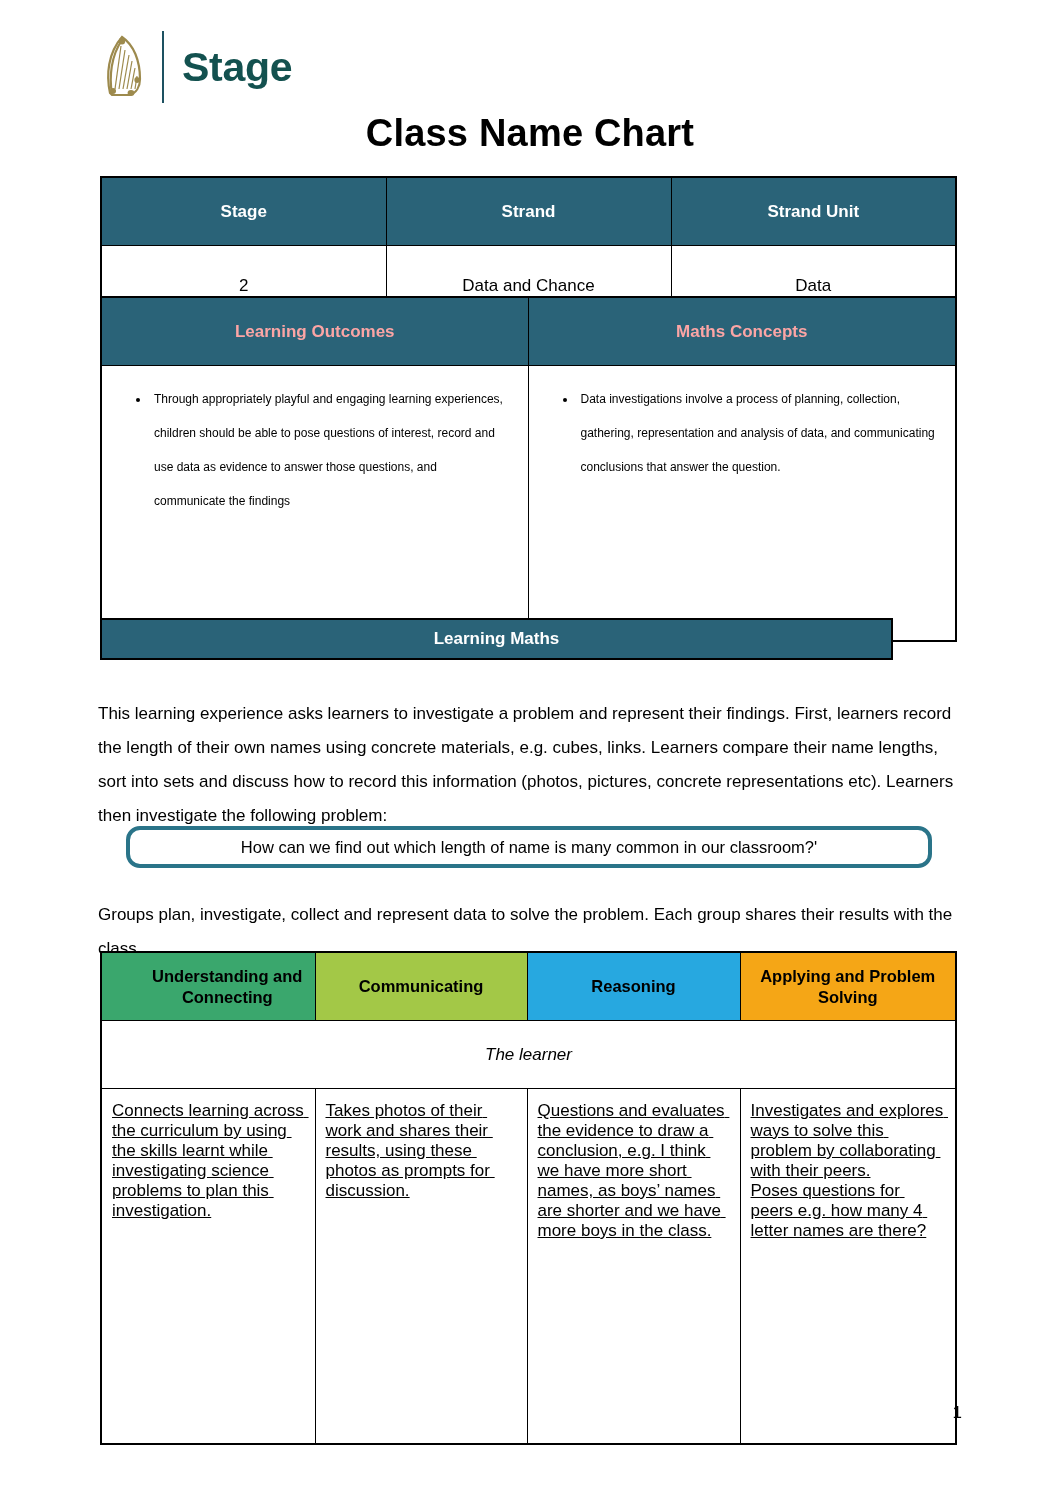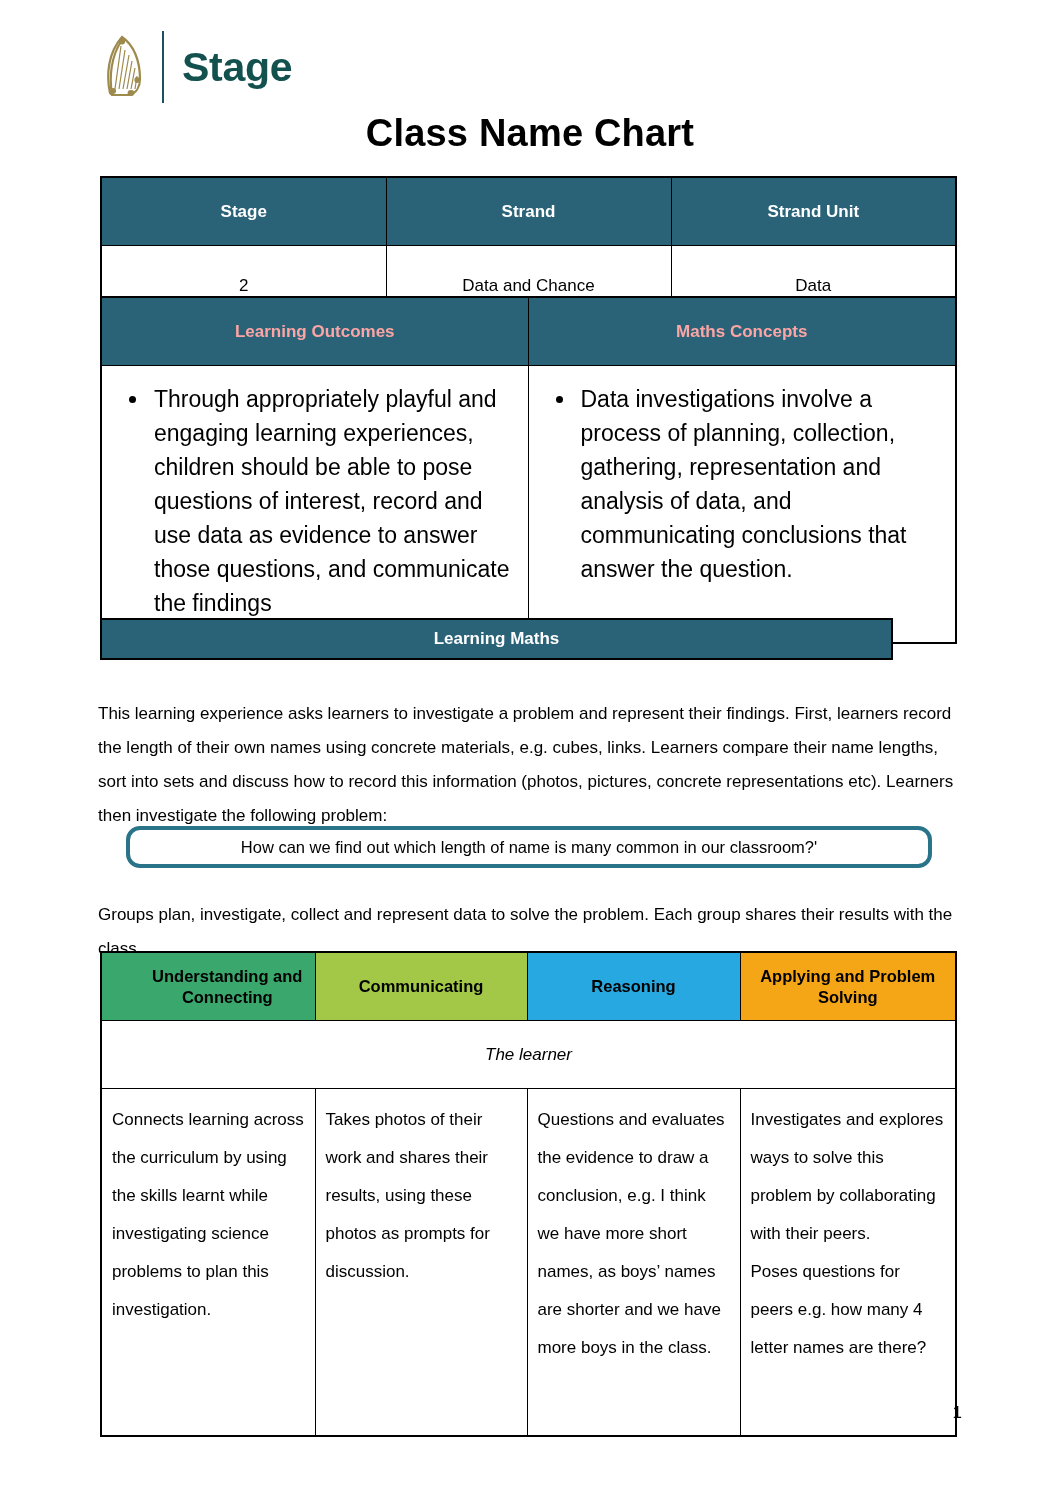--- a/index.html
+++ b/index.html
@@ -120,21 +120,21 @@
     padding: 16px 18px 22px 18px;
     height: 236px;
     vertical-align: top;
   }
   ul.bullets {
     margin: 0;
     padding-left: 30px;
     list-style: disc;
   }
   ul.bullets li {
-    font-size: 23px;
+    font-size: 12px;
     line-height: 34px;
     padding-left: 4px;
   }
 
   
   #learning-maths-banner {
     position: absolute;
     left: 100px;
     top: 618px;
     width: 793px;
@@ -195,25 +195,26 @@
     color: #000;
   }
   #table-skills .learner-row td {
     text-align: center;
     font-style: italic;
     font-size: 17px;
     height: 41px;
     vertical-align: middle;
   }
   #table-skills .skill-cell {
-    padding: 12px 10px 24px 10px;
-    font-size: 17px;
-    line-height: 38px;
+    padding: 12px 10px 32px 10px;
+    font-size: 17px;
+    line-height: 20px;
     vertical-align: top;
     height: 310px;
+    text-decoration: underline;
   }
 
   
   #page-number {
     position: absolute;
     right: 98px;
     top: 1403px;
     font-size: 17px;
   }
 </style>

